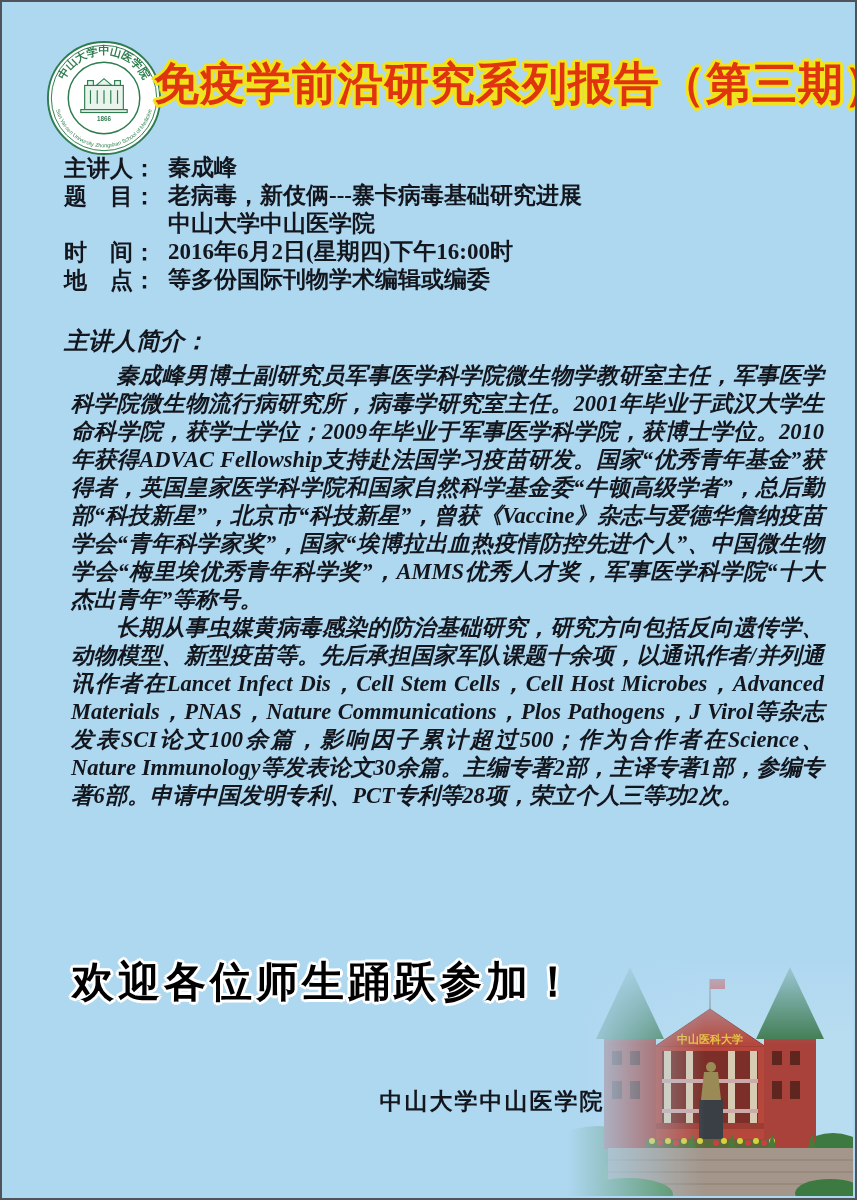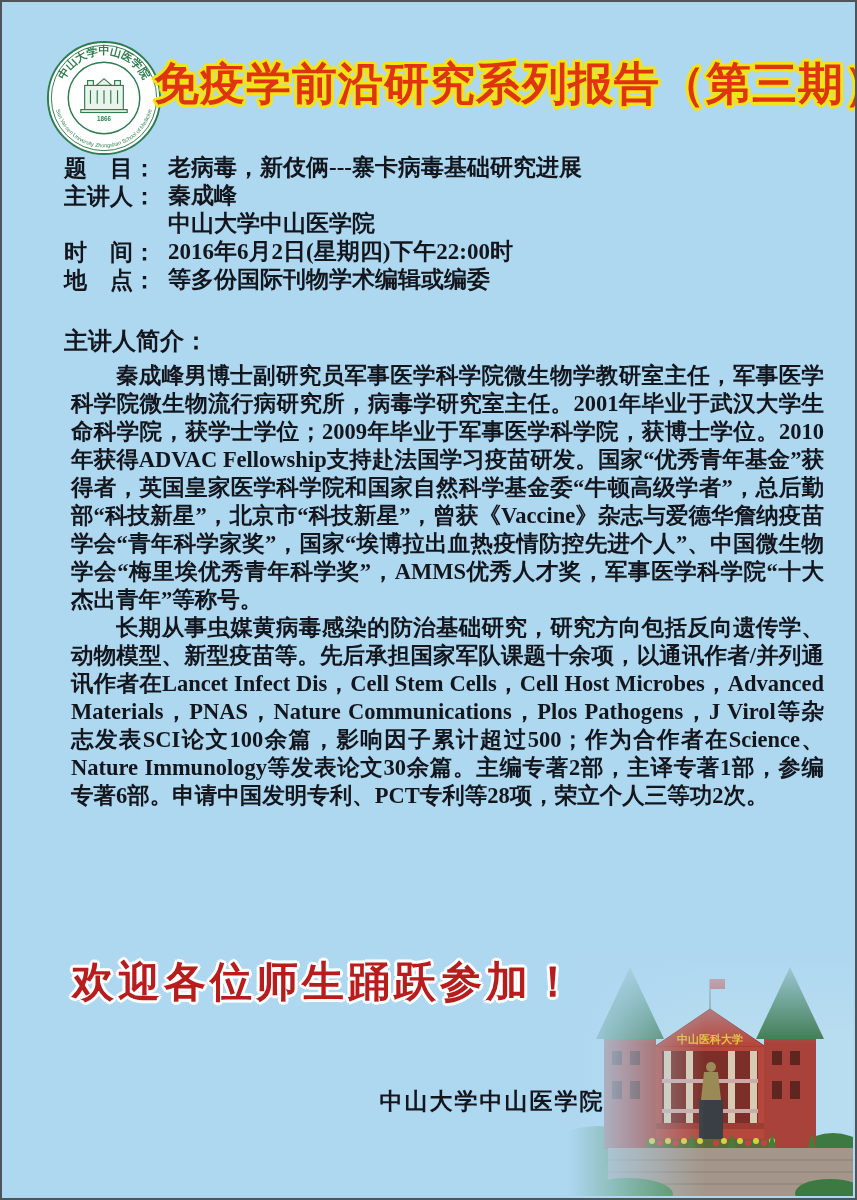--- a/index.html
+++ b/index.html
@@ -22,34 +22,34 @@
   }
   
   .info { position:absolute; left:62px; top:152px; width:762px; color:#13161d; }
   .info-row { display:flex; line-height:28px; font-size:23px; }
   .info-label {
     font-family:"Liberation Sans", sans-serif; font-weight:bold;
     width:104px; flex:none; white-space:pre;
   }
   .info-value { font-family:"Liberation Serif", serif; font-weight:bold; }
   
-  .bio { position:absolute; left:62px; top:324px; width:760px; color:#13161d; }
+  .bio { position:absolute; left:62px; top:324px; width:760px; color:#13161d;font-style:italic; }
   .bio-heading {
     font-family:"Liberation Sans", sans-serif; font-weight:bold;
     font-size:24px; line-height:30px; margin-bottom:6px;
   }
   .bio p {
     font-family:"Liberation Serif", serif; font-weight:bold;
     font-size:22.5px; line-height:28px; text-align:justify; text-indent:2em;margin-left:7px;
   }
   
   .welcome {
     position:absolute; left:70px; top:952px; white-space:nowrap;
     font-family:"Liberation Sans", sans-serif; font-weight:bold;
-    font-size:42px; letter-spacing:4px; color:#b91c1c;
+    font-size:42px; letter-spacing:4px; color:#000000;
     text-shadow:
       -3px 0 0 #fff, 3px 0 0 #fff, 0 -3px 0 #fff, 0 3px 0 #fff,
       -2px -2px 0 #fff, 2px -2px 0 #fff, -2px 2px 0 #fff, 2px 2px 0 #fff;
   }
   
   .footer {
     position:absolute; left:318px; top:1086px; width:344px; z-index:3;
     text-align:center; font-family:"Liberation Serif", serif; font-weight:bold;
     font-size:23px; line-height:27px; color:#13161d; letter-spacing:2px;
   }
@@ -99,34 +99,34 @@
         <rect x="36" y="72" width="48" height="3"></rect>
       </g>
       <text x="60" y="84" text-anchor="middle" font-family="Liberation Sans, sans-serif" font-size="6.5" font-weight="bold" fill="#2e7d4f">1866</text>
     </svg>
   </div>
 
   <h1 class="title">免疫学前沿研究系列报告（第三期）</h1>
 
   <div class="info">
     <div class="info-row">
+      <span class="info-label">主讲人：</span>
+      <span class="info-value">秦成峰</span>
+    </div>
+    <div class="info-row">
       <span class="info-label">题　目：</span>
       <span class="info-value">老病毒，新伎俩---寨卡病毒基础研究进展</span>
     </div>
     <div class="info-row">
-      <span class="info-label">主讲人：</span>
-      <span class="info-value">秦成峰</span>
-    </div>
-    <div class="info-row">
       <span class="info-label"></span>
       <span class="info-value">中山大学中山医学院</span>
     </div>
     <div class="info-row">
       <span class="info-label">时　间：</span>
-      <span class="info-value">2016年6月2日(星期四)下午22:00时</span>
+      <span class="info-value">2016年6月2日(星期四)下午16:00时</span>
     </div>
     <div class="info-row">
       <span class="info-label">地　点：</span>
       <span class="info-value">等多份国际刊物学术编辑或编委</span>
     </div>
   </div>
 
   <div class="bio">
     <div class="bio-heading">主讲人简介：</div>
     <p>秦成峰男博士副研究员军事医学科学院微生物学教研室主任，军事医学科学院微生物流行病研究所，病毒学研究室主任。2001年毕业于武汉大学生命科学院，获学士学位；2009年毕业于军事医学科学院，获博士学位。2010年获得ADVAC Fellowship支持赴法国学习疫苗研发。国家“优秀青年基金”获得者，英国皇家医学科学院和国家自然科学基金委“牛顿高级学者”，总后勤部“科技新星”，北京市“科技新星”，曾获《Vaccine》杂志与爱德华詹纳疫苗学会“青年科学家奖”，国家“埃博拉出血热疫情防控先进个人”、中国微生物学会“梅里埃优秀青年科学奖”，AMMS优秀人才奖，军事医学科学院“十大杰出青年”等称号。</p>

